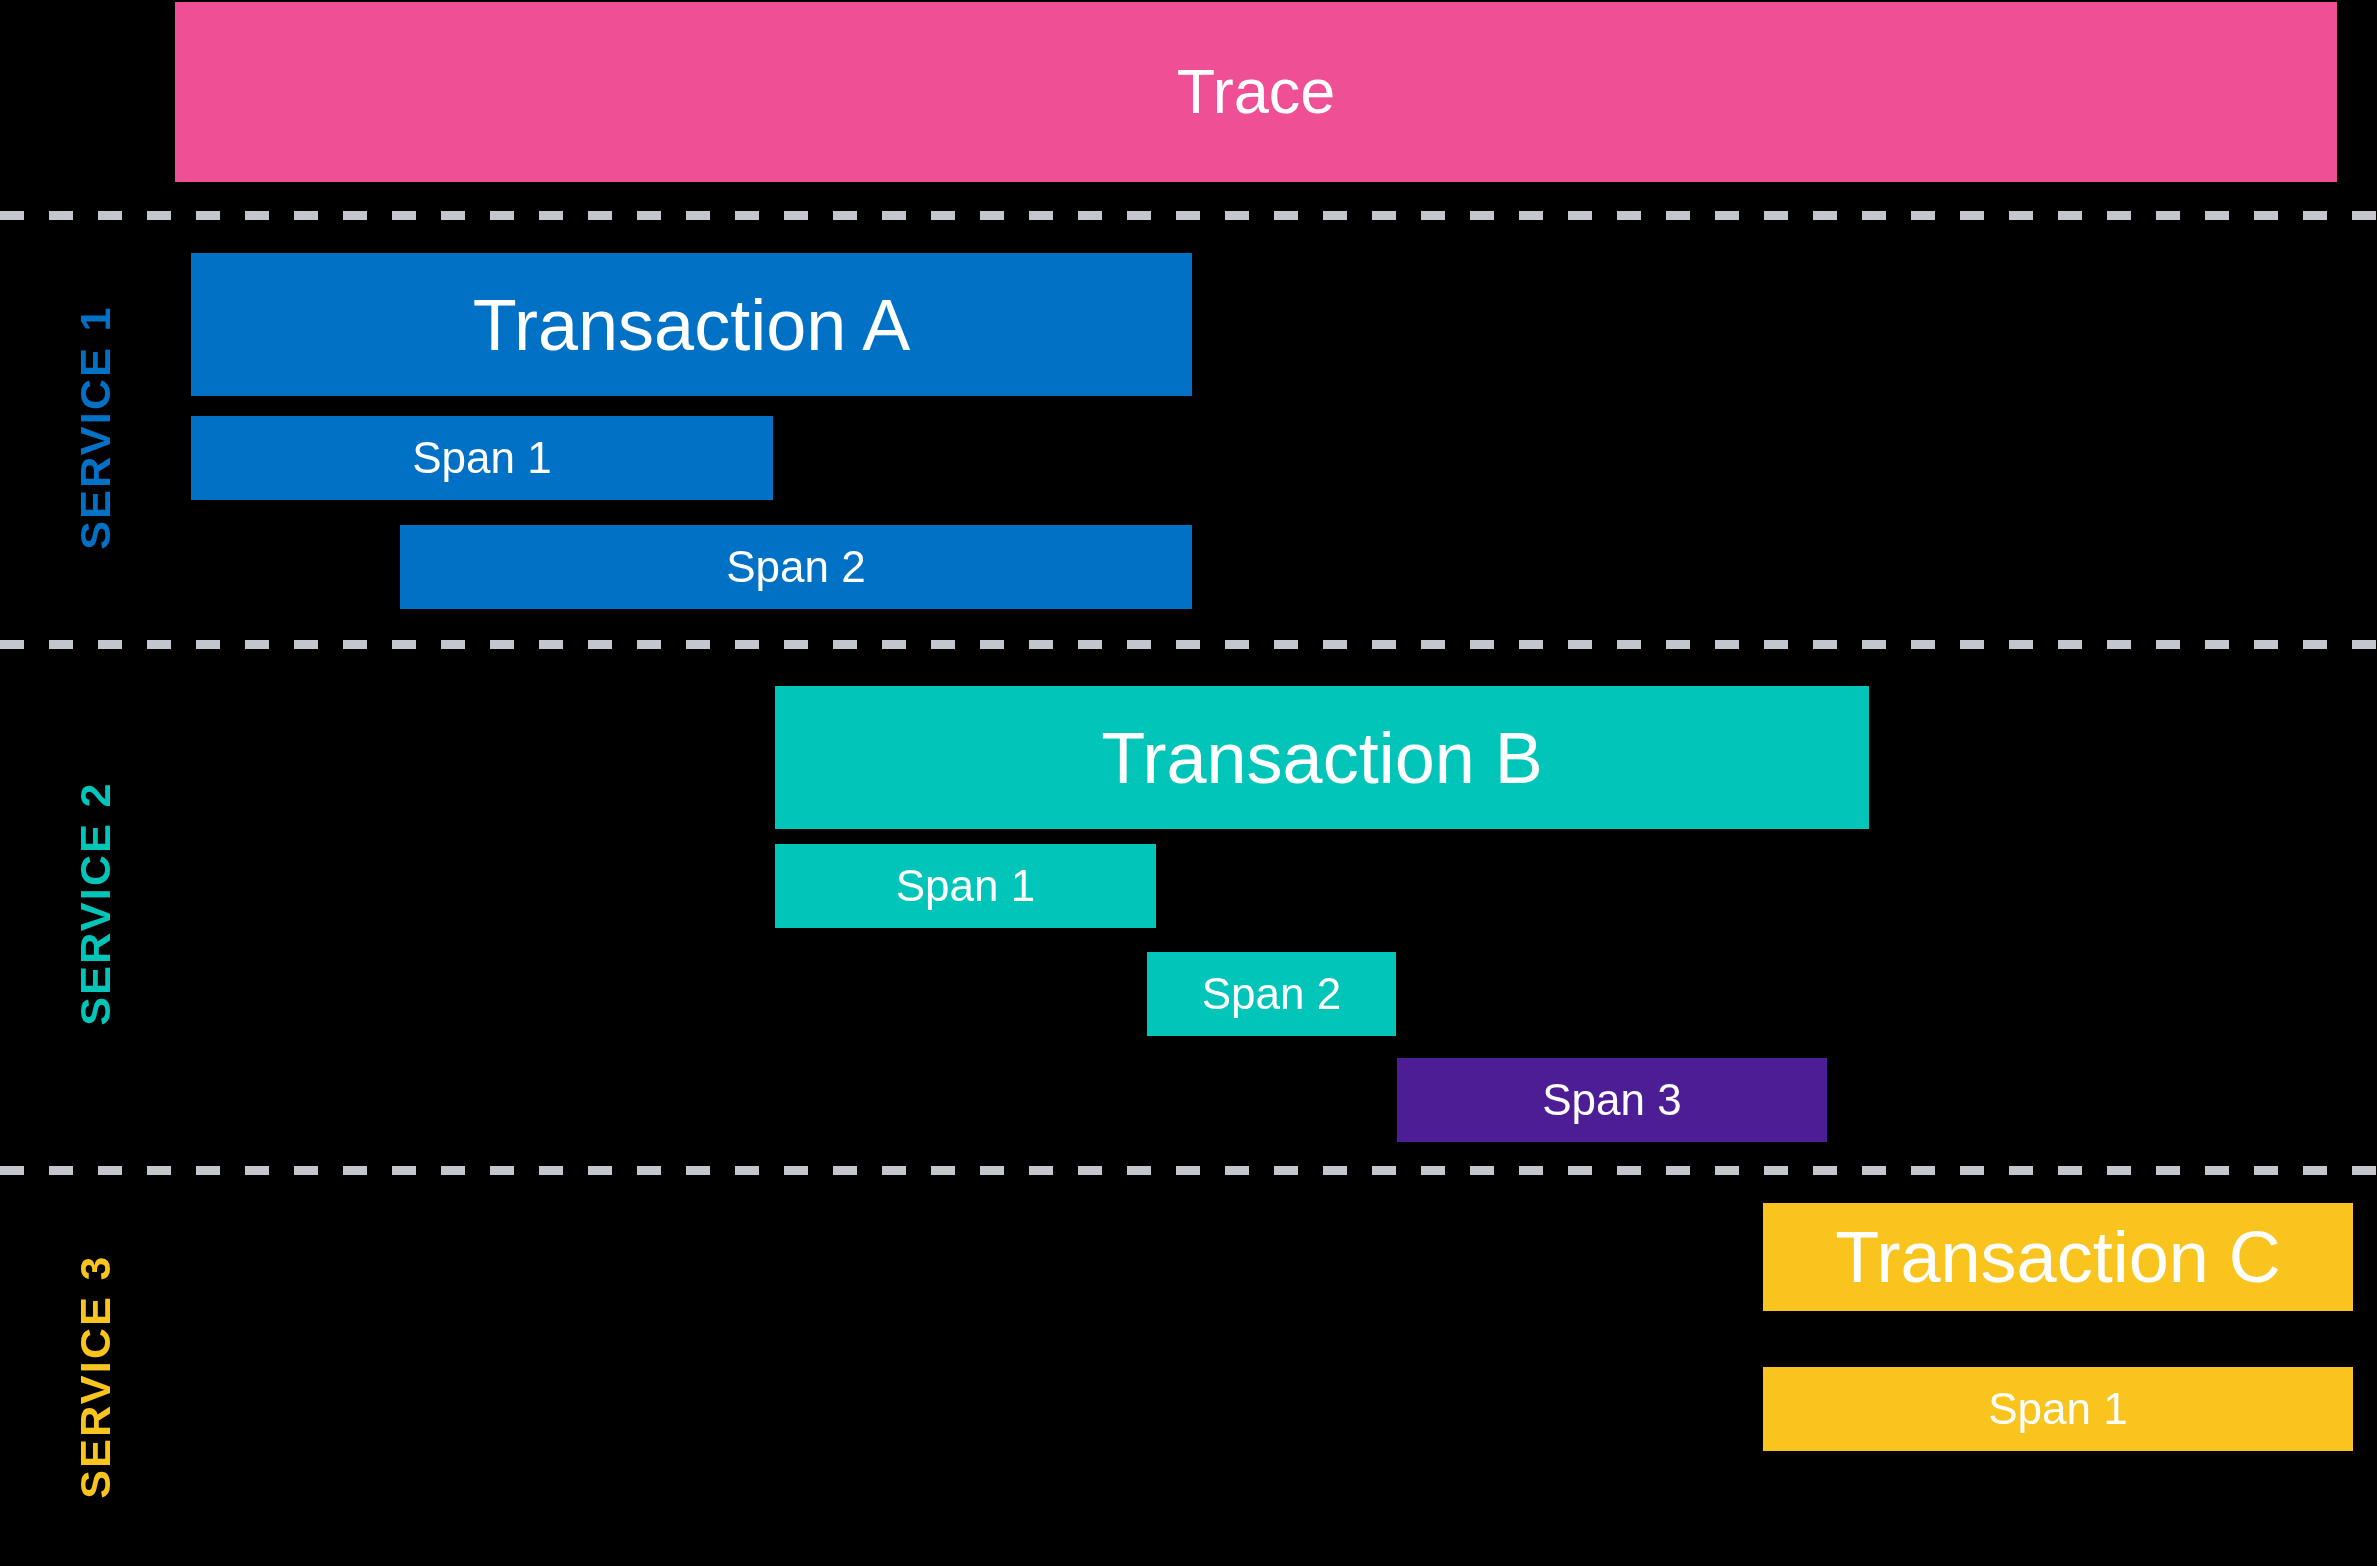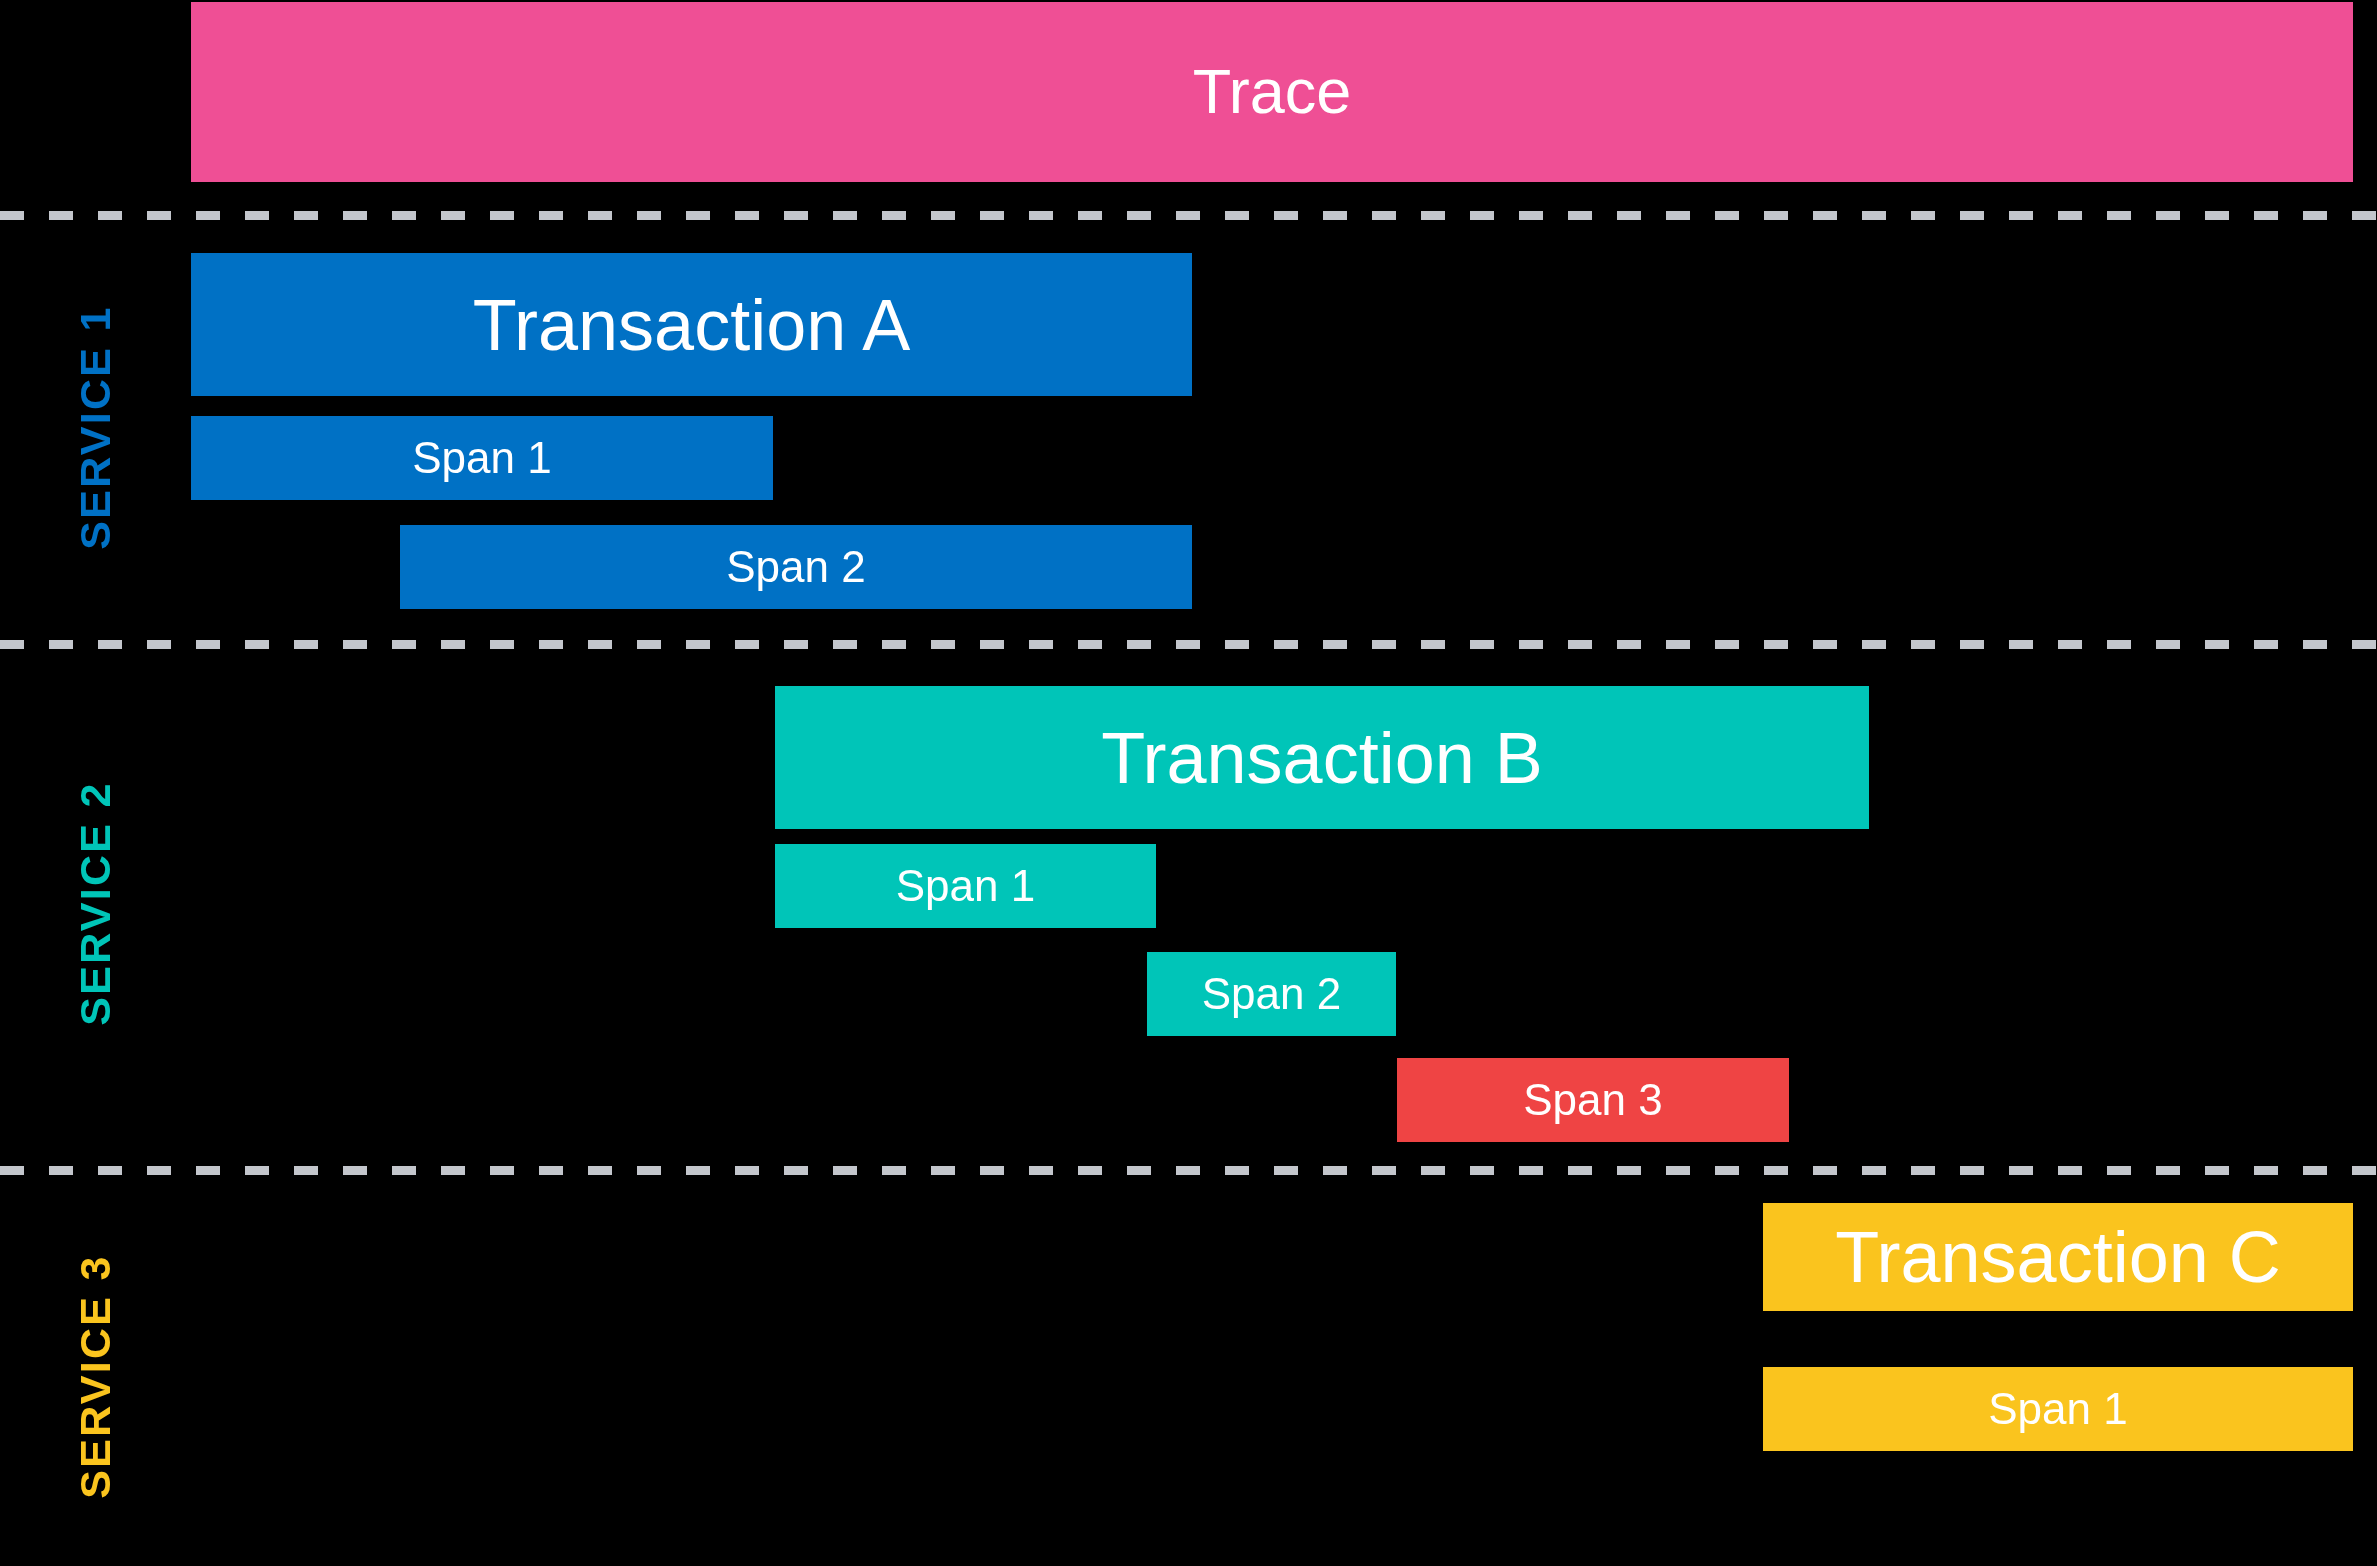--- a/index.html
+++ b/index.html
@@ -68,21 +68,21 @@
   }
   .bar.trace .bar-label { font-size: 63px; }
   .bar.transaction .bar-label { font-size: 72px; }
   .bar.span .bar-label { font-size: 44px; }
 </style>
 </head>
 <body>
 
 <div id="stage" style="background: rgb(0, 0, 0);">
 
-  <div class="bar trace" style="left: 191px; top: 1.5px; width: 2162px; height: 180px; background: rgb(239, 79, 149);">
+  <div class="bar trace" style="left: 175px; top: 1.5px; width: 2162px; height: 180px; background: rgb(239, 79, 149);">
     <span class="bar-label">Trace</span>
   </div>
 
   <div class="separator" style="top: 211px; background-image: repeating-linear-gradient(to right, rgb(195, 198, 204) 0px, rgb(195, 198, 204) 24.4px, transparent 24.4px, transparent 49px);"></div>
   <div class="separator" style="top: 640px; background-image: repeating-linear-gradient(to right, rgb(195, 198, 204) 0px, rgb(195, 198, 204) 24.4px, transparent 24.4px, transparent 49px);"></div>
   <div class="separator" style="top: 1166px; background-image: repeating-linear-gradient(to right, rgb(195, 198, 204) 0px, rgb(195, 198, 204) 24.4px, transparent 24.4px, transparent 49px);"></div>
 
   <div id="lanes">
       <div class="service-label" style="top: 221px; height: 412px;">
         <span style="color: rgb(0, 113, 197);">SERVICE 1</span>
@@ -101,21 +101,21 @@
       </div>
       <div class="bar transaction" style="left: 775px; top: 686px; width: 1094px; height: 143px; background: rgb(0, 197, 184);">
         <span class="bar-label" style="color: rgb(255, 255, 255);">Transaction B</span>
       </div>
       <div class="bar span" style="left: 775px; top: 844px; width: 381px; height: 84px; background: rgb(0, 197, 184);">
         <span class="bar-label" style="color: rgb(255, 255, 255);">Span 1</span>
       </div>
       <div class="bar span" style="left: 1147px; top: 952px; width: 249px; height: 84px; background: rgb(0, 197, 184);">
         <span class="bar-label" style="color: rgb(255, 255, 255);">Span 2</span>
       </div>
-      <div class="bar span" style="left: 1397px; top: 1058px; width: 392px; height: 84px; background: #ef4444;">
+      <div class="bar span" style="left: 1397px; top: 1058px; width: 430px; height: 84px; background: #4c1d95;">
         <span class="bar-label" style="color: rgb(255, 255, 255);">Span 3</span>
       </div>
       <div class="service-label" style="top: 1189px; height: 374px;">
         <span style="color: rgb(250, 196, 30);">SERVICE 3</span>
       </div>
       <div class="bar transaction" style="left: 1763px; top: 1203px; width: 590px; height: 108px; background: rgb(250, 196, 30);">
         <span class="bar-label" style="color: rgb(255, 255, 255);">Transaction C</span>
       </div>
       <div class="bar span" style="left: 1763px; top: 1367px; width: 590px; height: 84px; background: rgb(250, 196, 30);">
         <span class="bar-label" style="color: rgb(255, 255, 255);">Span 1</span>

